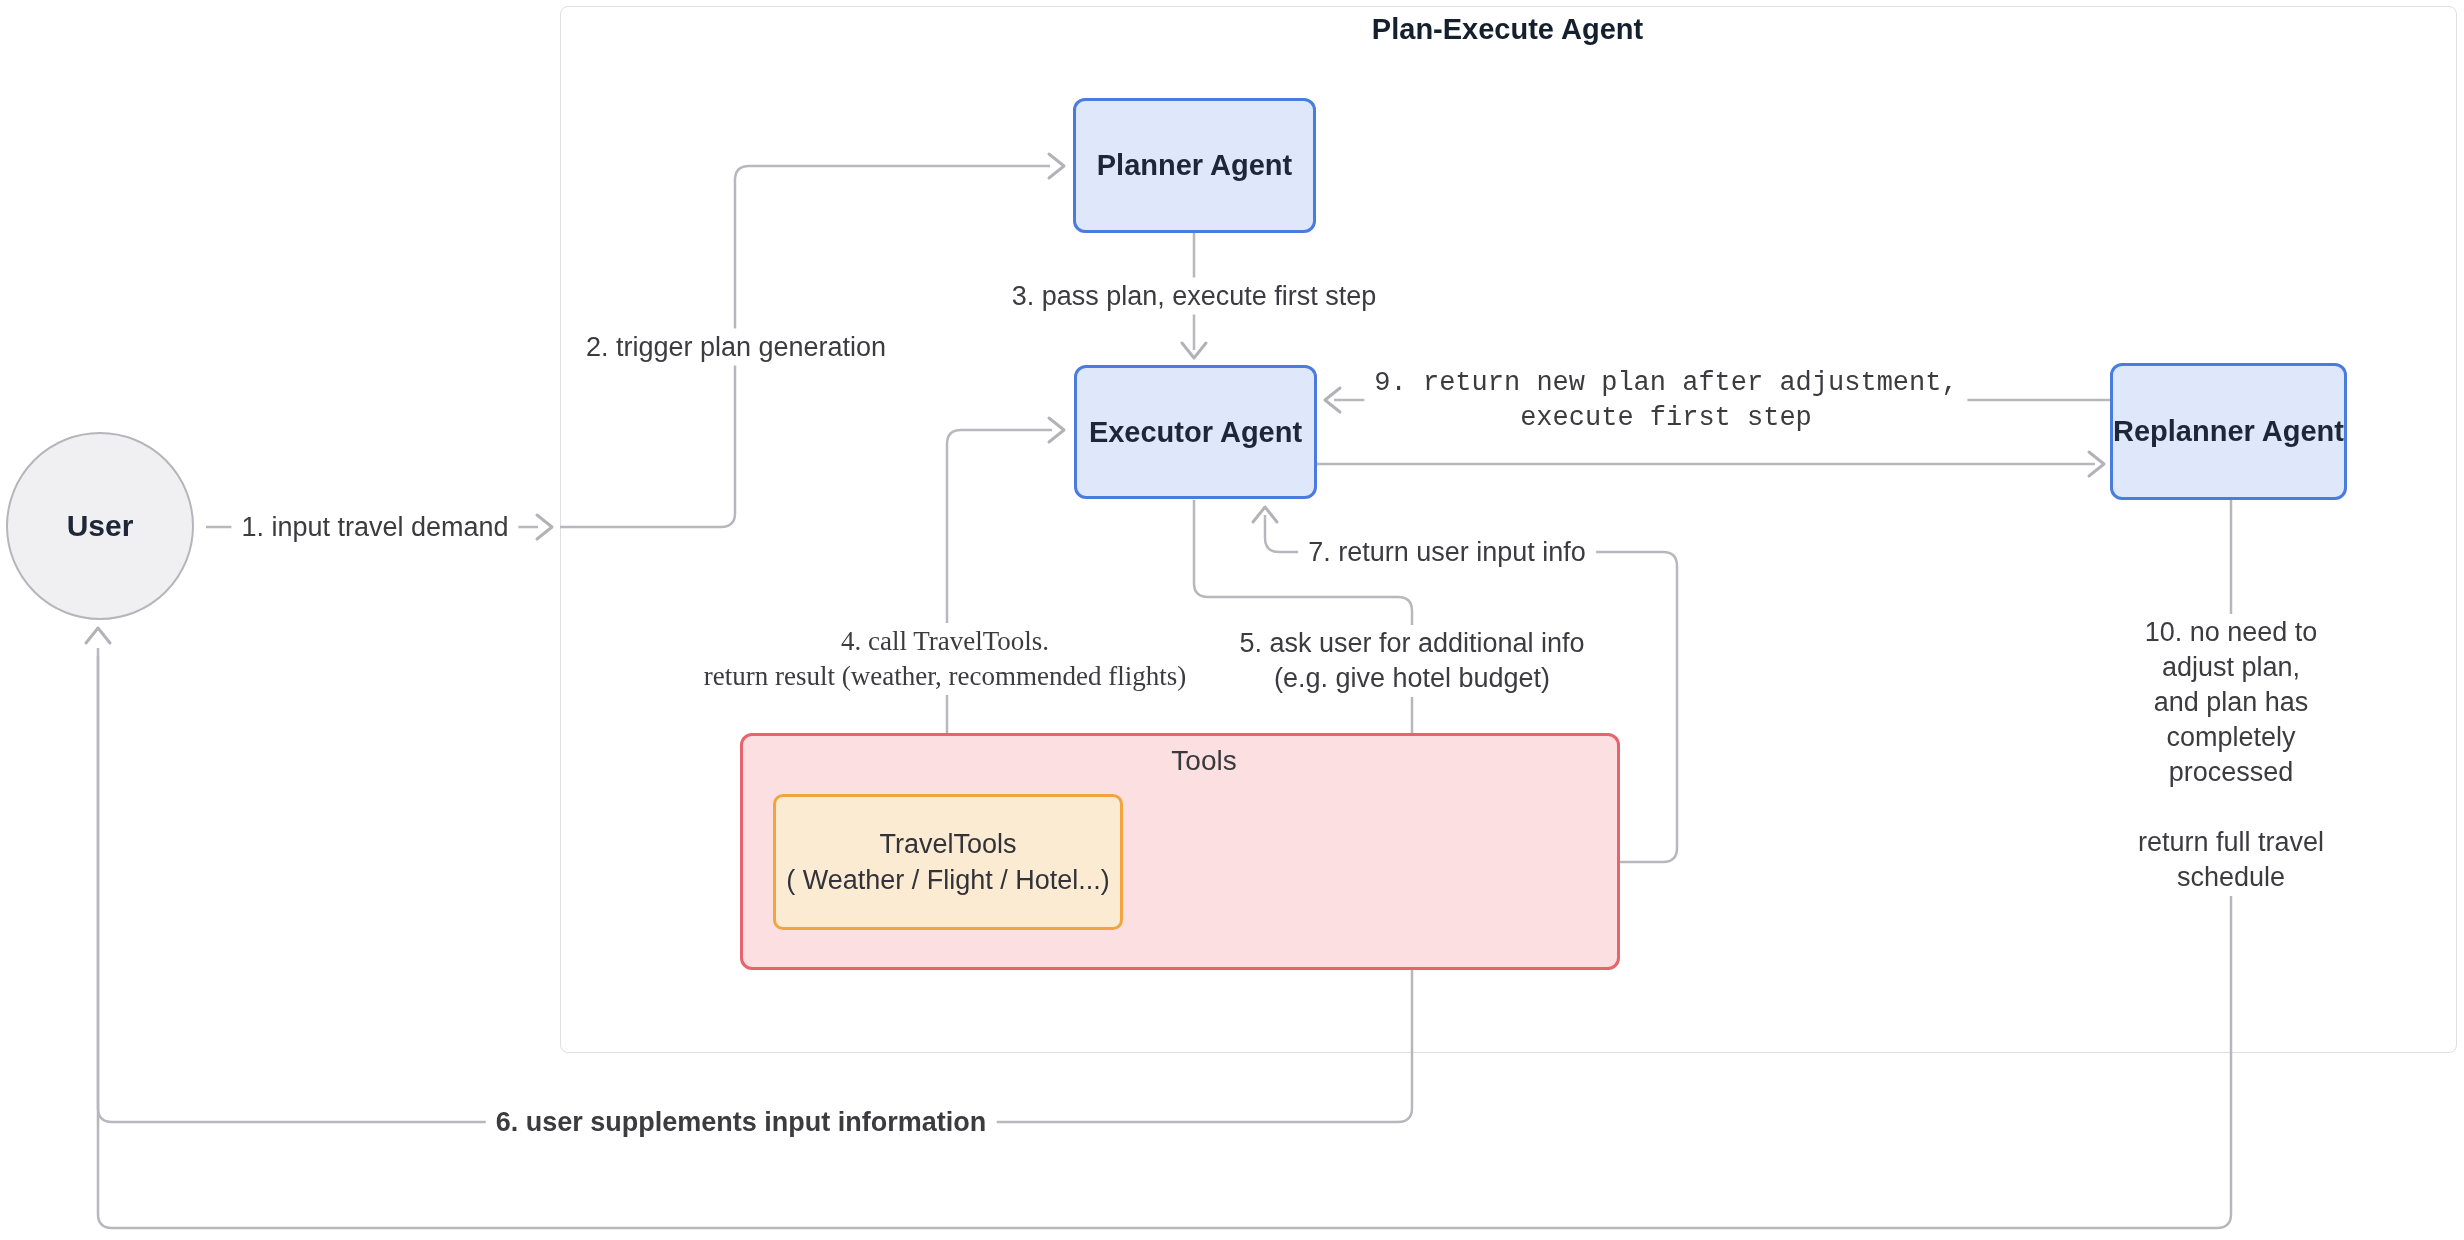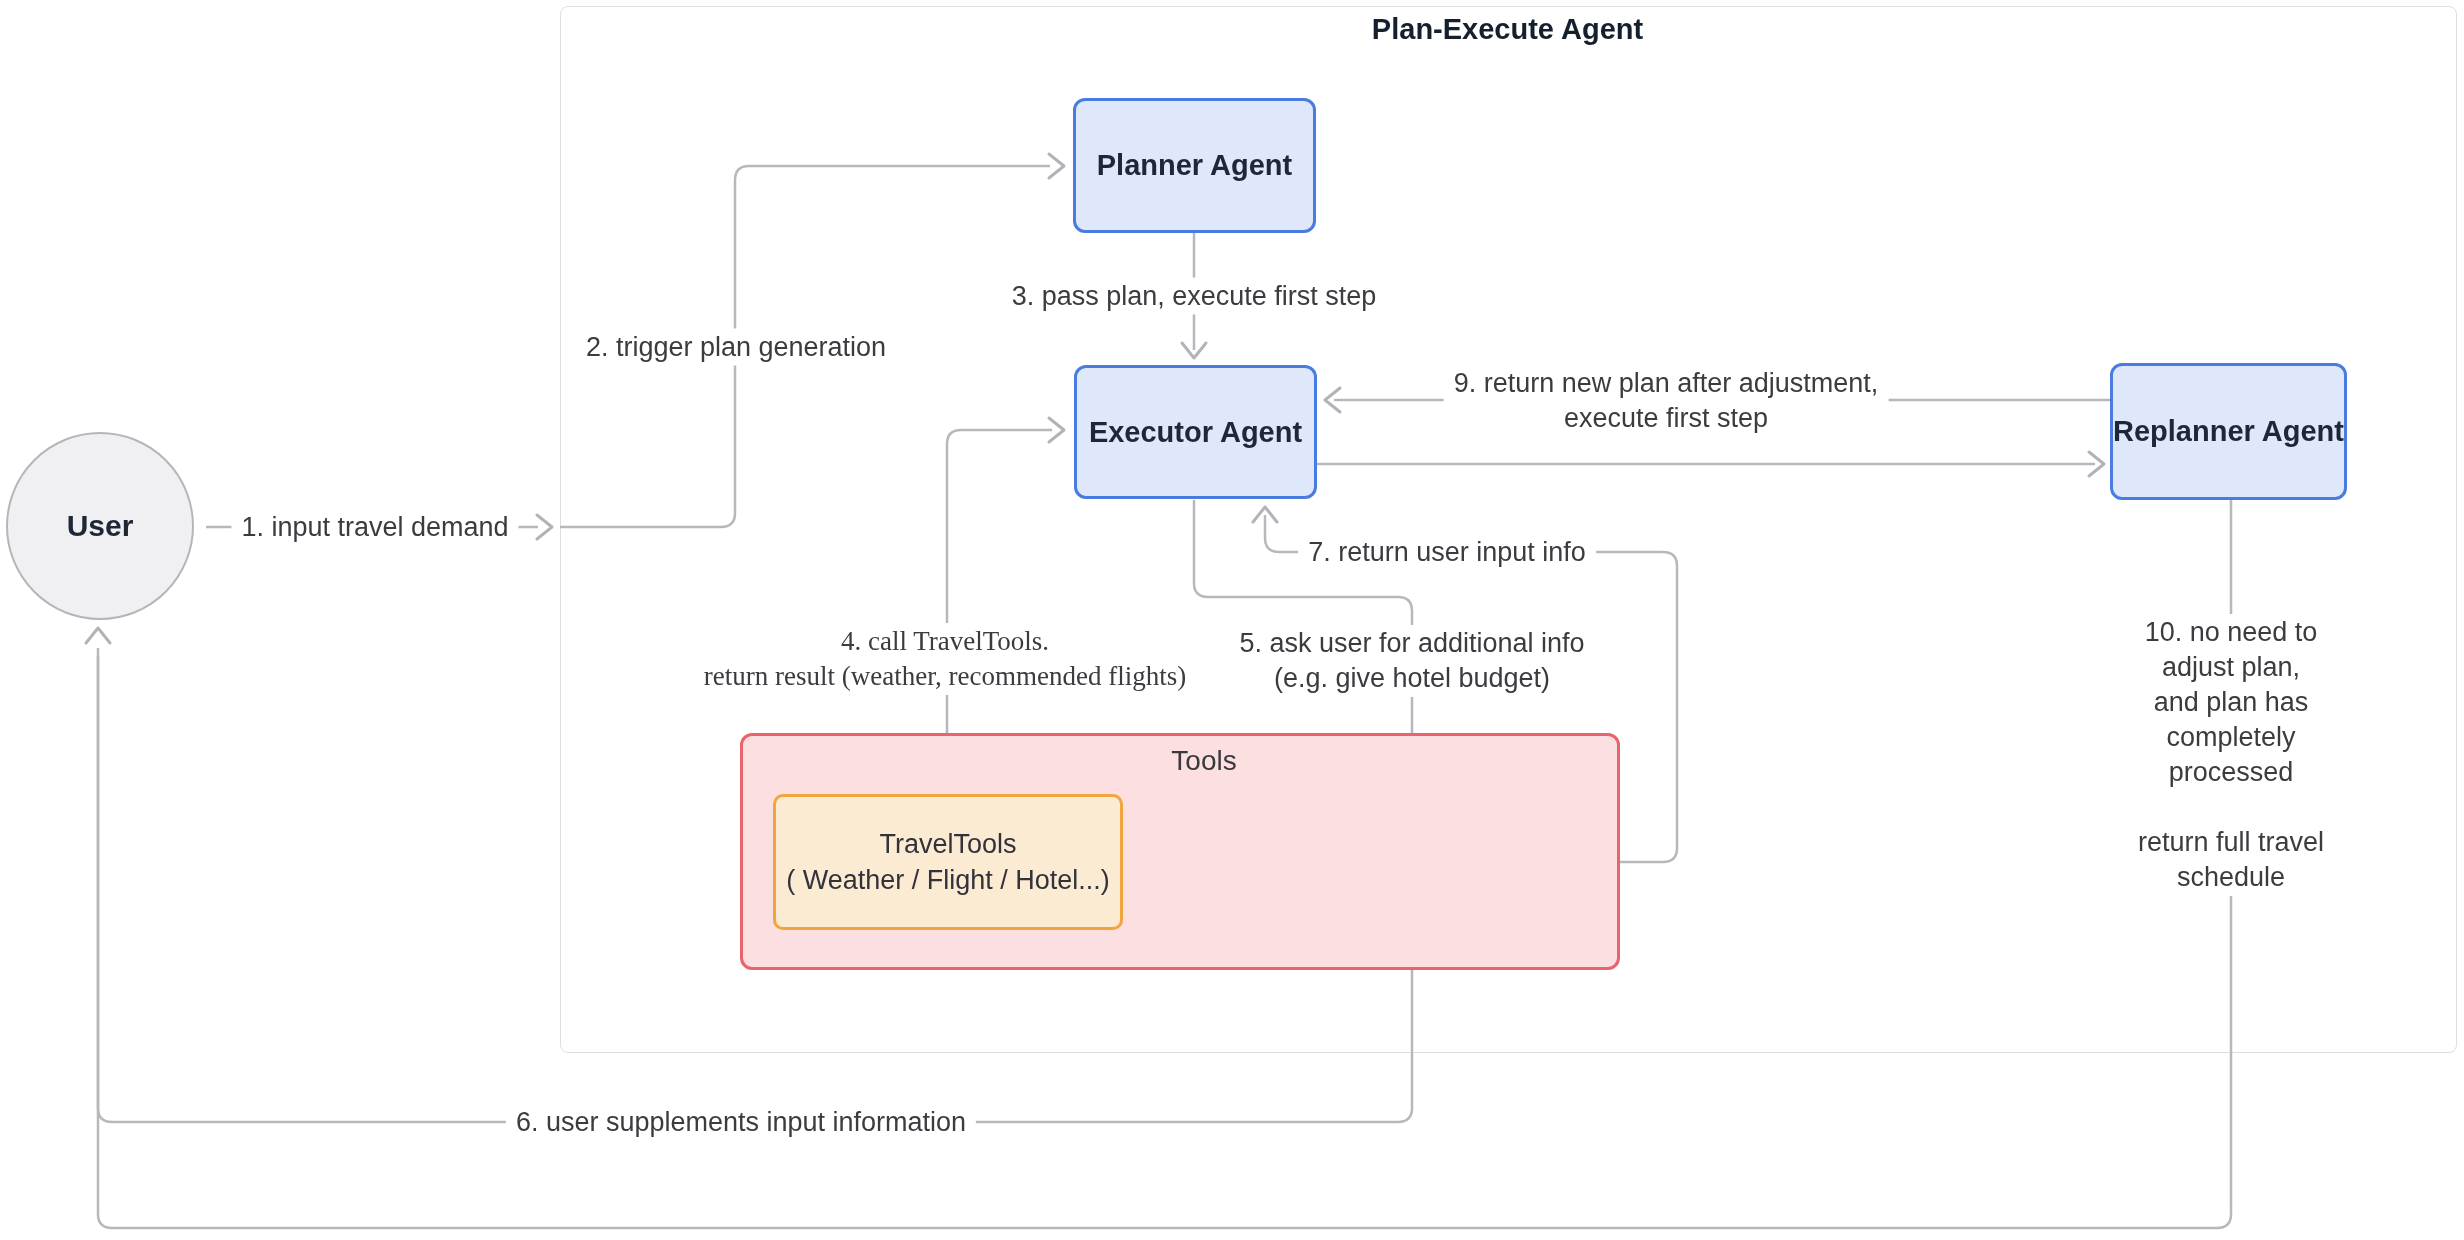--- a/index.html
+++ b/index.html
@@ -100,22 +100,22 @@
 ( Weather / Flight / Hotel...)</span>
   </div>
 
   <div class="lbl" style="left:375px;top:527px;">1. input travel demand</div>
   <div class="lbl" style="left:736px;top:347px;">2. trigger plan generation</div>
   <div class="lbl" style="left:1194px;top:296px;">3. pass plan, execute first step</div>
   <div class="lbl" style="left:945px;top:659px;font-family:Liberation Serif, serif;">4. call TravelTools.
 return result (weather, recommended flights)</div>
   <div class="lbl" style="left:1412px;top:661px;">5. ask user for additional info
 (e.g. give hotel budget)</div>
-  <div class="lbl" style="left:741px;top:1122px;">6. user supplements input information</div>
+  <div class="lbl" style="left:741px;top:1122px;font-weight:bold;">6. user supplements input information</div>
   <div class="lbl" style="left:1447px;top:552px;">7. return user input info</div>
-  <div class="lbl" style="left:1666px;top:401px;">9. return new plan after adjustment,
+  <div class="lbl" style="left:1666px;top:401px;font-family:Liberation Mono, monospace;">9. return new plan after adjustment,
 execute first step</div>
   <div class="lbl" style="left:2231px;top:755px;">10. no need to adjust plan,
 and plan has completely processed
 
 return full travel schedule</div>
 
 </div>
 
 </body></html>

